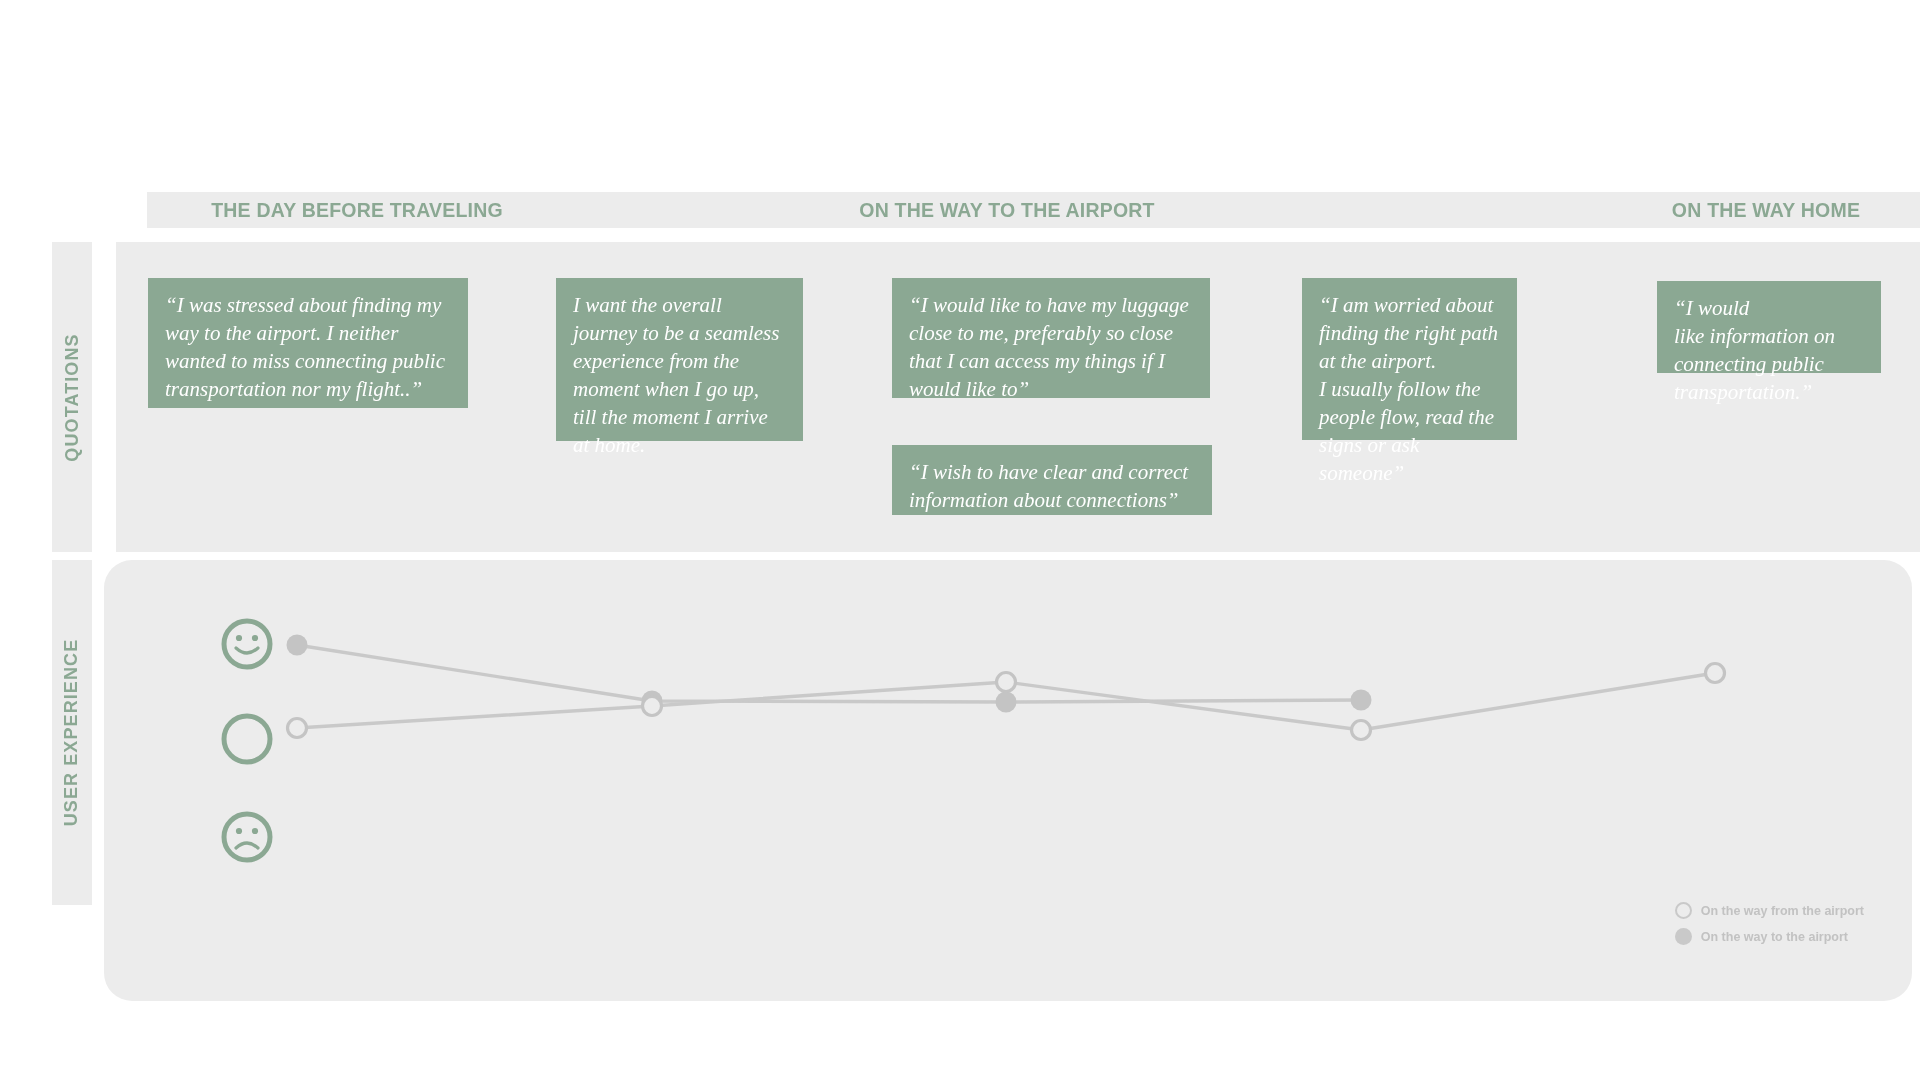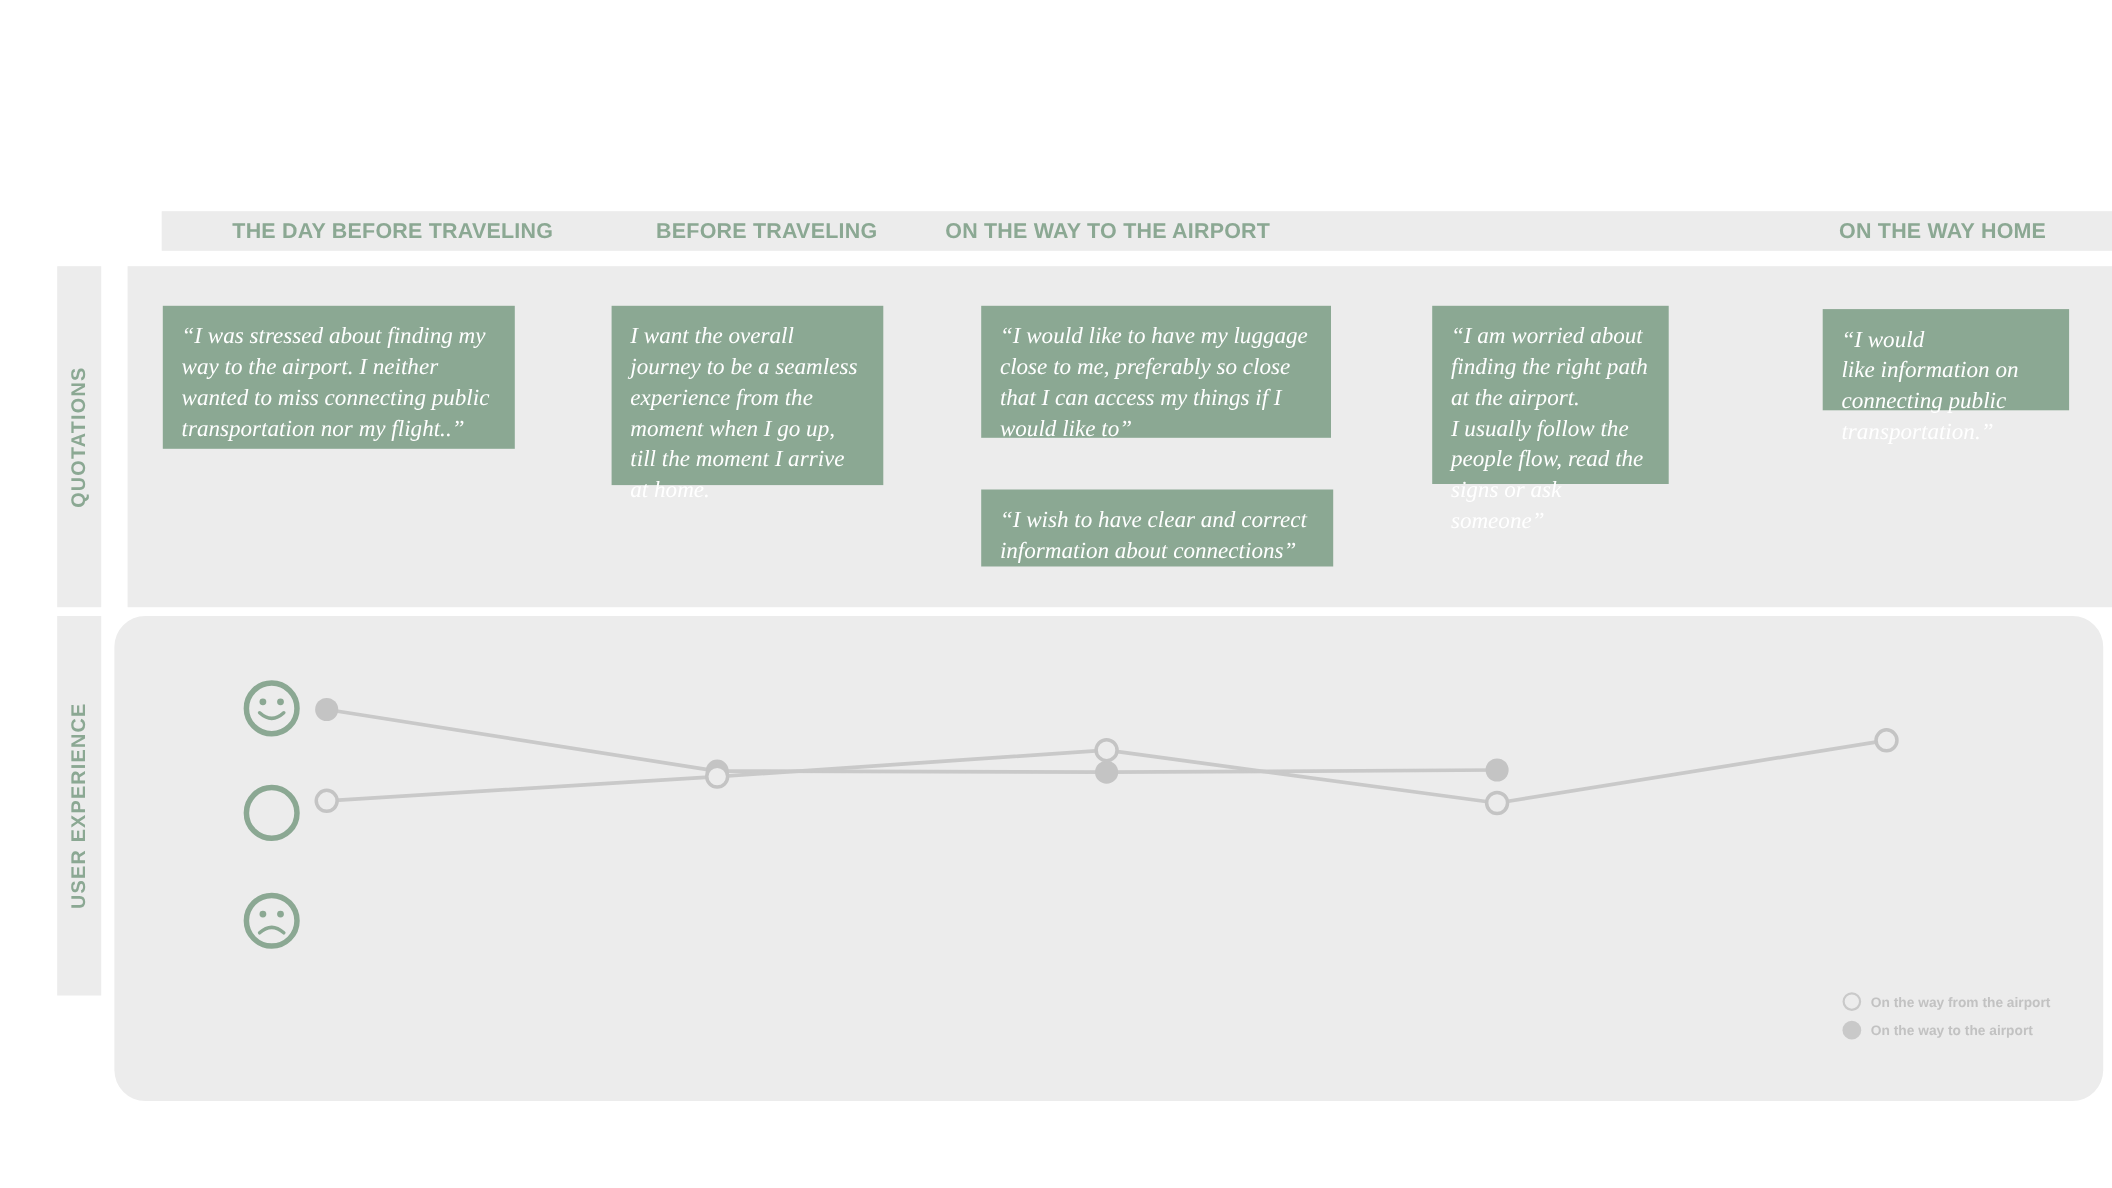--- a/index.html
+++ b/index.html
@@ -148,21 +148,20 @@
     font-family: "Liberation Sans", sans-serif;
   }
 </style>
 </head>
 <body>
 
 <div id="stage">
 
   <div class="phase-header-band">
       <div class="phase-header" style="left: 0px; width: 420px;">THE DAY BEFORE TRAVELING</div>
-      <div class="phase-header" style="left: 380px; width: 340px;">BEFORE TRAVELING</div>
       <div class="phase-header" style="left: 660px; width: 400px;">ON THE WAY TO THE AIRPORT</div>
       <div class="phase-header" style="left: 1430px; width: 378px;">ON THE WAY HOME</div>
     </div>
 
   <div class="row-label" style="left:52px; top:242px; width:40px; height:310px;">
     <span>QUOTATIONS</span>
   </div>
 
   <div class="quotations-panel">
     <div class="quote-box" style="left:32px; top:36px; width:320px; height:130px;">“I was stressed about finding my way to the airport. I neither wanted to miss connecting public transportation nor my flight..”</div>

